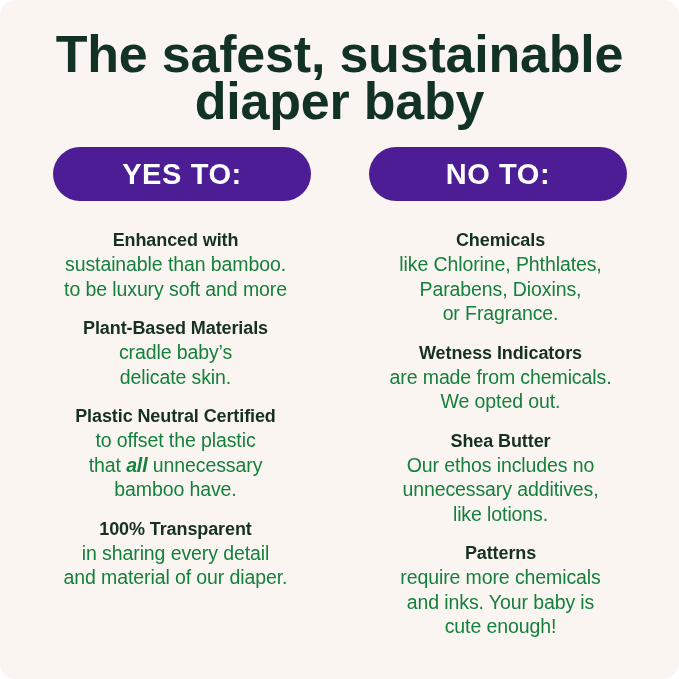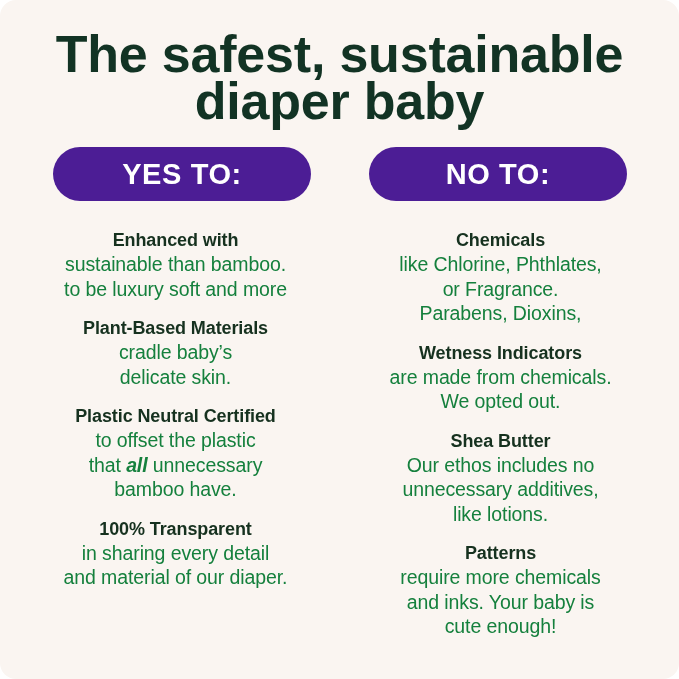--- a/index.html
+++ b/index.html
@@ -144,22 +144,22 @@
       <span class="entry-body">and material of our diaper.</span>
     </div>
 
   </div>
 
   <div class="column" id="column-no">
 
     <div class="entry">
       <span class="entry-title">Chemicals</span>
       <span class="entry-body">like Chlorine, Phthlates,</span>
+      <span class="entry-body">Parabens, Dioxins,</span>
       <span class="entry-body">or Fragrance.</span>
-      <span class="entry-body">Parabens, Dioxins,</span>
     </div>
 
     <div class="entry">
       <span class="entry-title">Wetness Indicators</span>
       <span class="entry-body">are made from chemicals.</span>
       <span class="entry-body">We opted out.</span>
     </div>
 
     <div class="entry">
       <span class="entry-title">Shea Butter</span>

